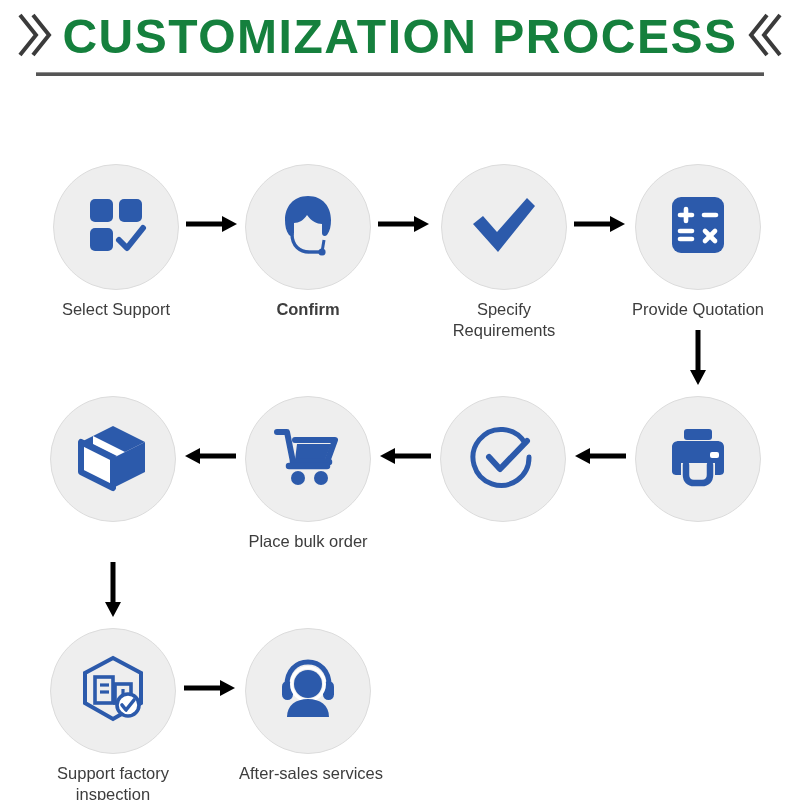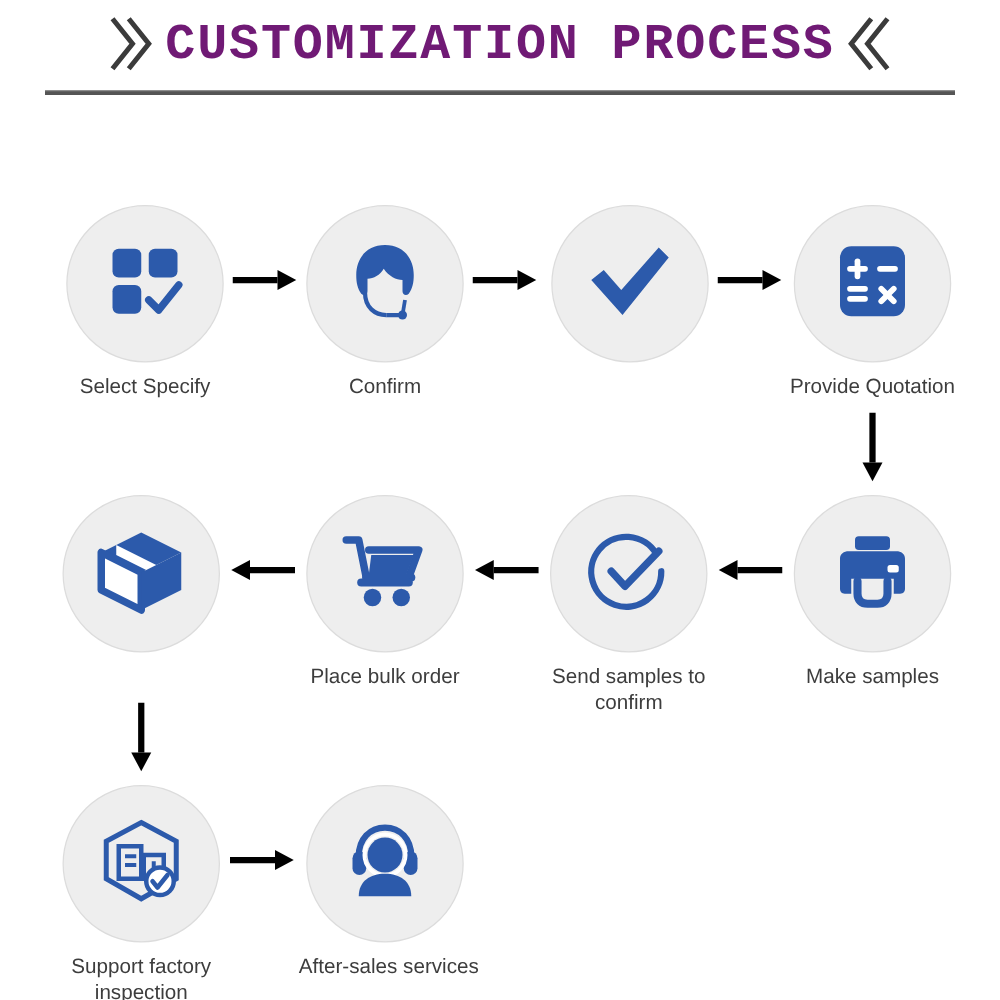--- a/index.html
+++ b/index.html
@@ -33,25 +33,25 @@
     display: flex;
     align-items: center;
     justify-content: center;
     gap: 10px;
   }
   .chev {
     display: block;
     flex: 0 0 auto;
   }
   .title-text {
-    font-size: 40px;
+    font-size: 48px;
     font-weight: 700;
     letter-spacing: 1.5px;
-    color: #701a75;
-    font-family: Liberation Mono, monospace;
+    color: #15803d;
+    font-family: Liberation Sans, sans-serif;
     white-space: nowrap;
     line-height: 1;
   }
   .divider {
     position: absolute;
     left: 36px;
     top: 72px;
     width: 728px;
     height: 4px;
     background: #555555;
@@ -118,31 +118,31 @@
   <div class="circle">
     <span>
       <svg width="66" height="66" viewBox="0 0 66 66">
         <rect x="7" y="7" width="23" height="23" rx="5" fill="#2C5AAB"></rect>
         <rect x="36" y="7" width="23" height="23" rx="5" fill="#2C5AAB"></rect>
         <rect x="7" y="36" width="23" height="23" rx="5" fill="#2C5AAB"></rect>
         <path d="M36 48 L44 56 L60 36" fill="none" stroke="#2C5AAB" stroke-width="6" stroke-linecap="round" stroke-linejoin="round"></path>
       </svg>
     </span>
   </div>
-  <div class="node-label">Select Specify</div>
+  <div class="node-label">Select Support</div>
 </div>
 
 <div class="arrow-h" style="left:186px; top:214px;">
   <svg width="52" height="20" viewBox="0 0 52 20">
     <path d="M0 10 H36" stroke="#000" stroke-width="5"></path>
     <path d="M36 2 L51 10 L36 18 Z" fill="#000"></path>
   </svg>
 </div>
 
-<div class="node" style="left:233px; top:164px;">
+<div class="node" style="left:233px; top:164px;font-weight:bold;">
   <div class="circle">
     <span>
       <svg width="70" height="70" viewBox="0 0 70 70">
         <path d="M35 6 C20 6 12 17 12 30 C12 36 13 41 16 45
                  C18 47 21 46 21 43 L21 33 C26 33 31 30 34 25
                  C38 31 44 34 49 34 L49 43 C49 46 52 47 54 45
                  C57 41 58 36 58 30 C58 17 50 6 35 6 Z" fill="#2C5AAB"></path>
         <path d="M19 44 C19 56 27 62 36 62" fill="none" stroke="#2C5AAB" stroke-width="3.4"></path>
         <path d="M36 62 H47" fill="none" stroke="#2C5AAB" stroke-width="3.4"></path>
         <circle cx="49" cy="62" r="3.6" fill="#2C5AAB"></circle>
@@ -161,20 +161,21 @@
 </div>
 
 <div class="node" style="left:429px; top:164px;">
   <div class="circle">
     <span>
       <svg width="74" height="74" viewBox="0 0 74 74">
         <path d="M6 36 L16 28 L30 44 L60 10 L68 18 L31 64 Z" fill="#2C5AAB"></path>
       </svg>
     </span>
   </div>
+  <div class="node-label">Specify Requirements</div>
 </div>
 
 <div class="arrow-h" style="left:574px; top:214px;">
   <svg width="52" height="20" viewBox="0 0 52 20">
     <path d="M0 10 H36" stroke="#000" stroke-width="5"></path>
     <path d="M36 2 L51 10 L36 18 Z" fill="#000"></path>
   </svg>
 </div>
 
 <div class="node" style="left:623px; top:164px;">
@@ -209,40 +210,38 @@
     <span>
       <svg width="68" height="64" viewBox="0 0 68 64">
         <rect x="20" y="4" width="28" height="11" rx="3" fill="#2C5AAB"></rect>
         <path d="M8 22 C8 18 11 16 15 16 H53 C57 16 60 18 60 22 V46
                  C60 49 58 50 55 50 H51 V38 H17 V50 H13 C10 50 8 49 8 46 Z" fill="#2C5AAB"></path>
         <rect x="46" y="27" width="9" height="6" rx="2" fill="#ffffff"></rect>
         <path d="M22 40 V50 C22 55 25 58 30 58 H38 C43 58 46 55 46 50 V40" fill="none" stroke="#2C5AAB" stroke-width="6.5" stroke-linecap="round"></path>
       </svg>
     </span>
   </div>
-  <div class="node-label">Make samples</div>
 </div>
 
 <div class="arrow-h" style="left:574px; top:446px;">
   <svg width="52" height="20" viewBox="0 0 52 20">
     <path d="M16 10 H52" stroke="#000" stroke-width="5"></path>
     <path d="M16 2 L1 10 L16 18 Z" fill="#000"></path>
   </svg>
 </div>
 
 <div class="node" style="left:428px; top:396px;">
   <div class="circle">
     <span>
       <svg width="72" height="72" viewBox="0 0 72 72">
         <path d="M58 22 A28 28 0 1 0 62 36" fill="none" stroke="#2C5AAB" stroke-width="5" stroke-linecap="round"></path>
         <path d="M22 36 L33 48 L60 20" fill="none" stroke="#2C5AAB" stroke-width="6" stroke-linecap="round" stroke-linejoin="round"></path>
       </svg>
     </span>
   </div>
-  <div class="node-label">Send samples to confirm</div>
 </div>
 
 <div class="arrow-h" style="left:379px; top:446px;">
   <svg width="52" height="20" viewBox="0 0 52 20">
     <path d="M16 10 H52" stroke="#000" stroke-width="5"></path>
     <path d="M16 2 L1 10 L16 18 Z" fill="#000"></path>
   </svg>
 </div>
 
 <div class="node" style="left:233px; top:396px;text-align:center;">

